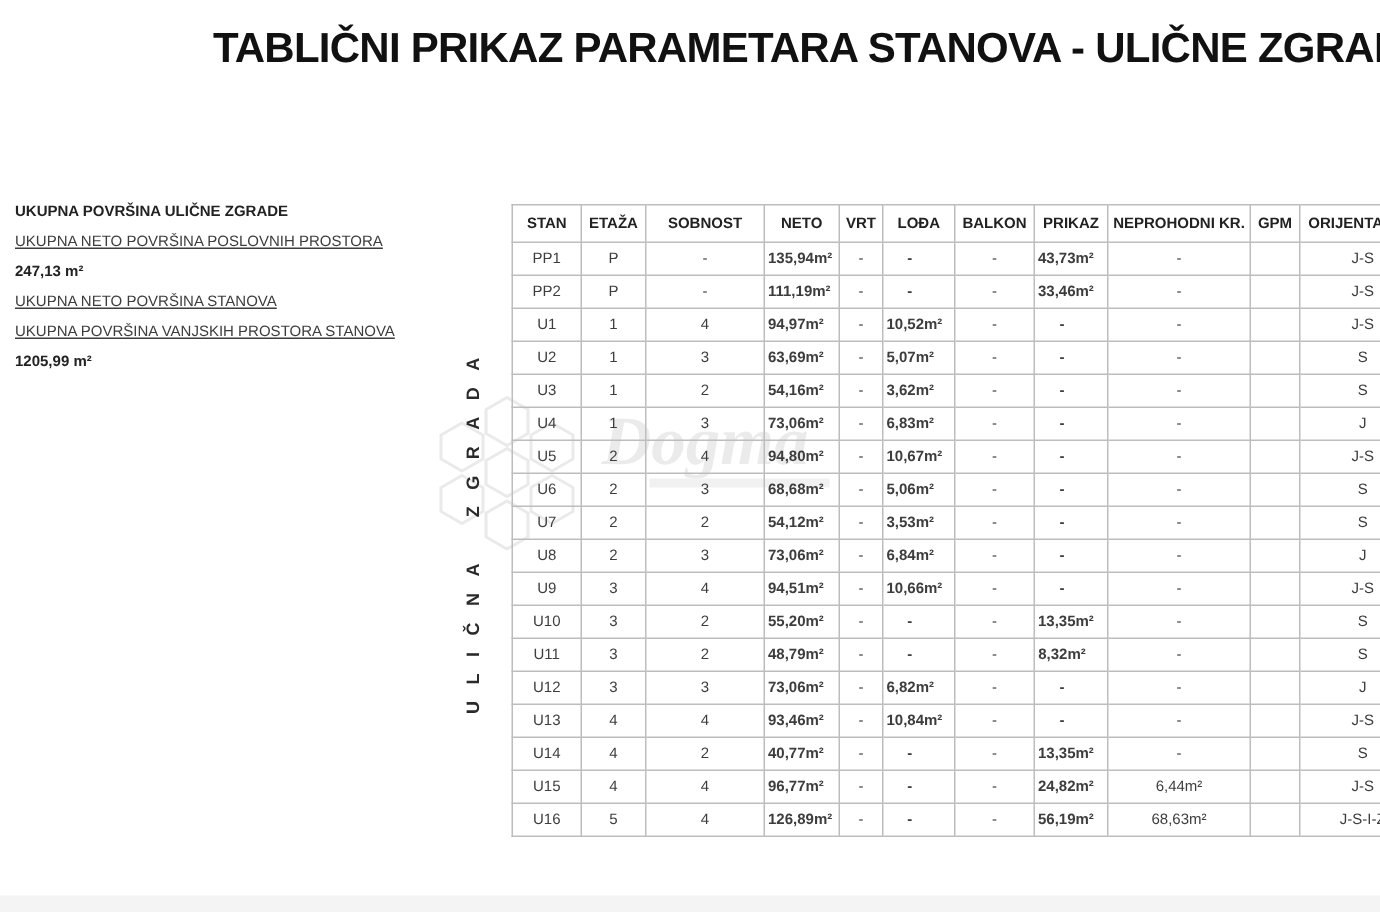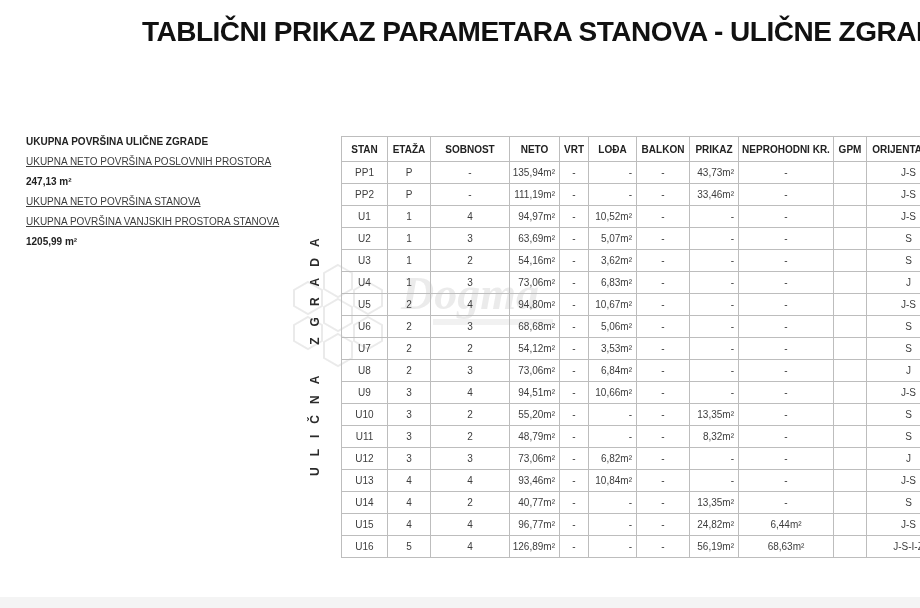--- a/index.html
+++ b/index.html
@@ -4,21 +4,21 @@
 <style>
   html,body{margin:0;padding:0;background:#ffffff;}
   .page{
     position:relative;width:920px;height:608px;overflow:hidden;background:#ffffff;
     font-family:"Liberation Sans", sans-serif;color:#3d3d3d;
   }
   .doc-title{
     position:absolute;left:142px;top:16px;white-space:nowrap;
     font-size:28px;font-weight:bold;letter-spacing:-0.5px;color:#111111;
   }
-  .summary{position:absolute;left:26px;top:136px;width:300px;}
+  .summary{position:absolute;left:10px;top:136px;width:300px;}
   .sum-line{line-height:12px;margin-bottom:8px;font-size:10px;color:#3d3d3d;white-space:nowrap;}
   .sum-heading{font-weight:bold;color:#222;}
   .sum-label{font-weight:normal;text-decoration:underline;}
   .sum-value{font-weight:bold;color:#222;}
   .vertical-label{
     position:absolute;left:196px;top:348px;width:240px;height:16px;
     transform:rotate(-90deg);transform-origin:center center;
     font-size:12px;font-weight:bold;letter-spacing:11px;word-spacing:6px;
     color:#2a2a2a;text-align:center;white-space:nowrap;
   }
@@ -28,21 +28,21 @@
     border-collapse:collapse;table-layout:fixed;background:transparent;
   }
   .units-table th,.units-table td{
     border:1px solid #bdbdbd;font-size:10px;text-align:center;
     padding:0 2px;overflow:hidden;white-space:nowrap;
   }
   .units-table th{height:24px;font-weight:bold;color:#222;font-size:10px;}
   .units-table td{height:21px;color:#3d3d3d;}
   .c0{width:41px}.c1{width:38px}.c2{width:74px}.c3{width:45px}.c4{width:24px}
   .c5{width:43px}.c6{width:48px}.c7{width:44px}.c8{width:90px}.c9{width:28px}.c10{width:79px}
-  td.c3,td.c5,td.c7{text-align:right;padding-right:4px;}
+  td.c3,td.c5,td.c7{padding-right:14px;font-weight:bold;}
   .bottom-bar{position:absolute;left:0;top:597px;width:920px;height:11px;background:#f4f4f4;}
 </style>
 </head>
 <body>
 
 <div class="page">
 
   <div class="doc-title">TABLIČNI PRIKAZ PARAMETARA STANOVA - ULIČNE ZGRADE</div>
 
   <div class="summary">

